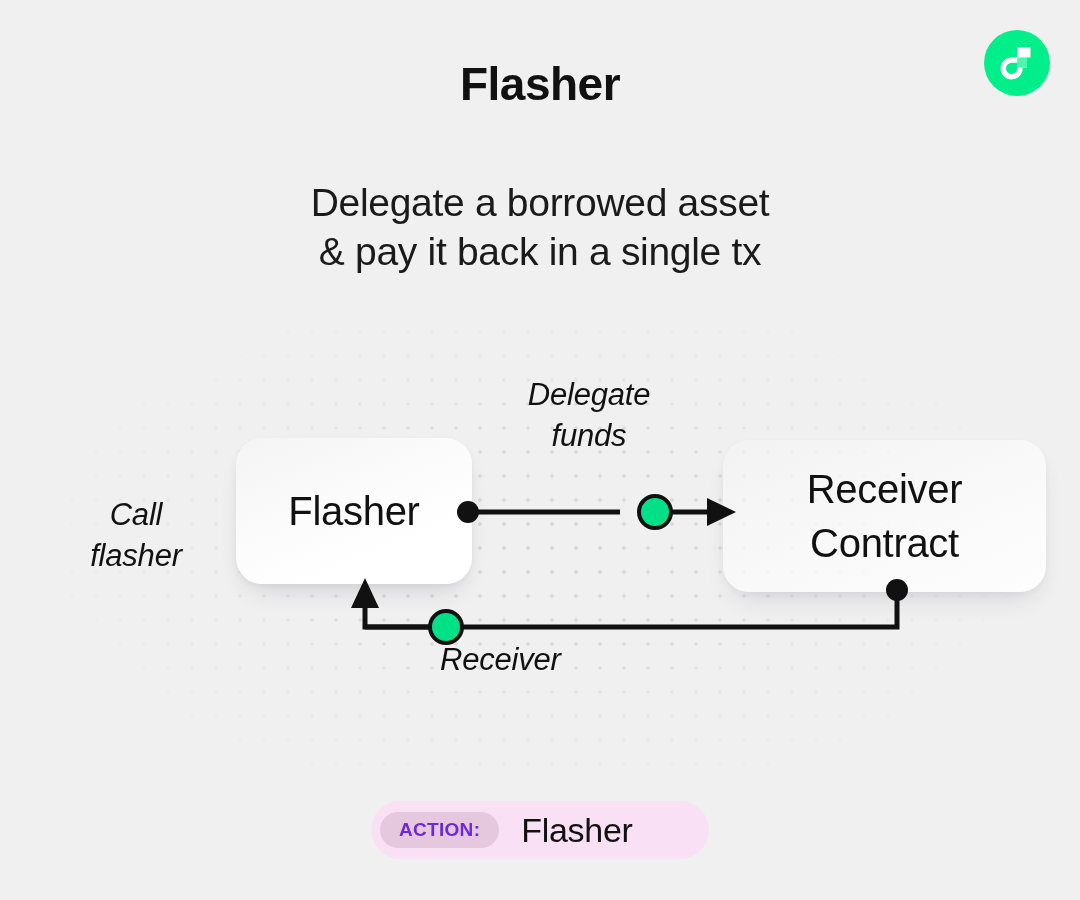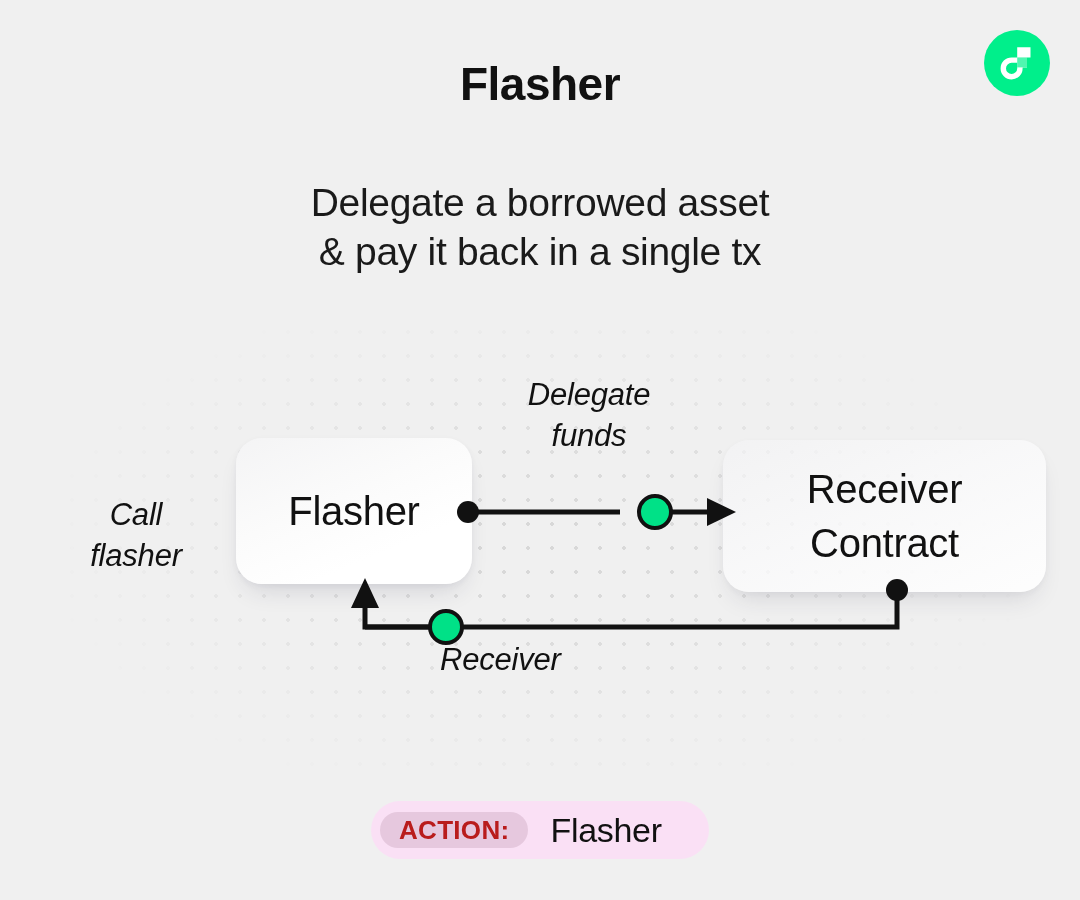--- a/index.html
+++ b/index.html
@@ -152,24 +152,24 @@
     padding: 0 9px;
     box-sizing: border-box;
   }
   #action-chip {
     background: #e6c8de;
     border-radius: 18px;
     height: 36px;
     padding: 0 19px;
     display: flex;
     align-items: center;
-    font-size: 26px;
+    font-size: 19px;
     font-weight: bold;
     letter-spacing: 0.3px;
-    color: #b91c1c;
+    color: #6d28d9;
   }
   #action-value {
     margin-left: 22px;
     font-size: 34px;
     color: #111111;
     letter-spacing: -0.3px;
   }
 </style>
 </head>
 <body>

